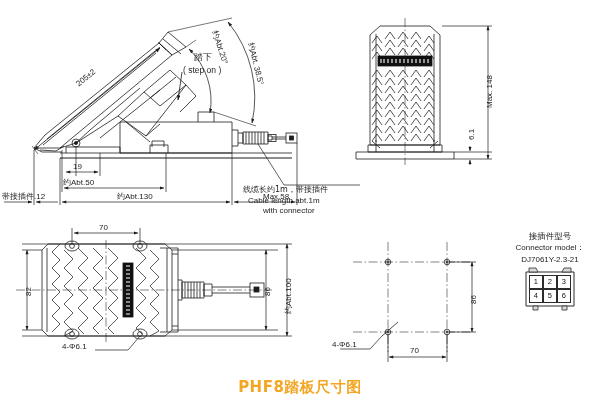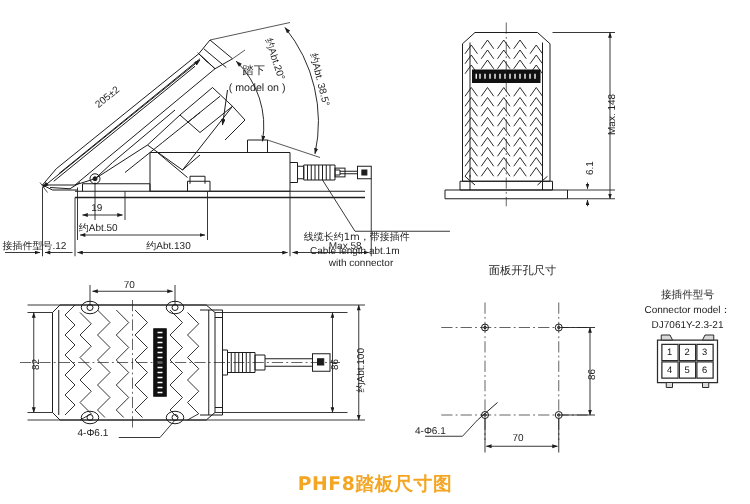--- a/index.html
+++ b/index.html
@@ -450,42 +450,41 @@
     </g>
   </svg>
 
   <div class="lbl" style="left:75px; top:82px; transform:rotate(-39deg); transform-origin:left top;">205±2</div>
 
   <div class="lbl" style="left:218px; top:30px; transform:rotate(72deg); transform-origin:left top;">约Abt.20°</div>
 
   <div class="lbl" style="left:254px; top:42px; transform:rotate(76deg); transform-origin:left top;">约Abt. 38.5°</div>
 
   <div class="lbl cn" style="left:194px; top:52px; font-size:9px;">踏下</div>
-  <div class="lbl" style="left:183px; top:66px; font-size:8.5px;">( model on )</div>
+  <div class="lbl" style="left:183px; top:66px; font-size:8.5px;">( step on )</div>
 
   <div class="lbl" style="left:73px; top:163px;">19</div>
   <div class="lbl" style="left:63px; top:179px;">约Abt.50</div>
-  <div class="lbl" style="left:2px; top:193px;">接插件型号.12</div>
+  <div class="lbl" style="left:2px; top:193px;">带接插件.12</div>
   <div class="lbl" style="left:117px; top:193px;">约Abt.130</div>
   <div class="lbl" style="left:243px; top:193px;padding-left:20px;">Max.58</div>
 
   <div class="lbl cn" style="left:243px; top:186px; font-size:8px;">线缆长约1m，带接插件</div>
   <div class="lbl" style="left:248px; top:197px;">Cable length abt.1m</div>
   <div class="lbl" style="left:263px; top:207px;">with connector</div>
 
   <div class="lbl" style="left:486px; top:108px; transform:rotate(-90deg); transform-origin:left top;">Max. 148</div>
   <div class="lbl" style="left:468px; top:140px; transform:rotate(-90deg); transform-origin:left top;">6.1</div>
 
   <div class="lbl" style="left:99px; top:224px;">70</div>
   <div class="lbl" style="left:25px; top:296px; transform:rotate(-90deg); transform-origin:left top;">82</div>
   <div class="lbl" style="left:264px; top:296px; transform:rotate(-90deg); transform-origin:left top;">86</div>
   <div class="lbl" style="left:285px; top:314px; transform:rotate(-90deg); transform-origin:left top;">约Abt.100</div>
   <div class="lbl" style="left:62px; top:343px;">4-Φ6.1</div>
 
-  <div class="lbl cn center" style="left:388px; top:212px; font-size:9px; width:120px; margin-left:-30px;">面板开孔尺寸</div>
   <div class="lbl" style="left:470px; top:304px; transform:rotate(-90deg); transform-origin:left top;">86</div>
   <div class="lbl" style="left:410px; top:347px;">70</div>
   <div class="lbl" style="left:332px; top:341px;">4-Φ6.1</div>
 
   <div class="lbl cn center" style="left:550px; top:232px; font-size:8.5px; width:110px; margin-left:-55px;">接插件型号</div>
   <div class="lbl center" style="left:550px; top:244px; font-size:8px; width:120px; margin-left:-60px;">Connector model：</div>
   <div class="lbl center" style="left:550px; top:256px; font-size:8px; width:120px; margin-left:-60px;">DJ7061Y-2.3-21</div>
 
   <div id="connector-body">
     <div id="pin-grid">

